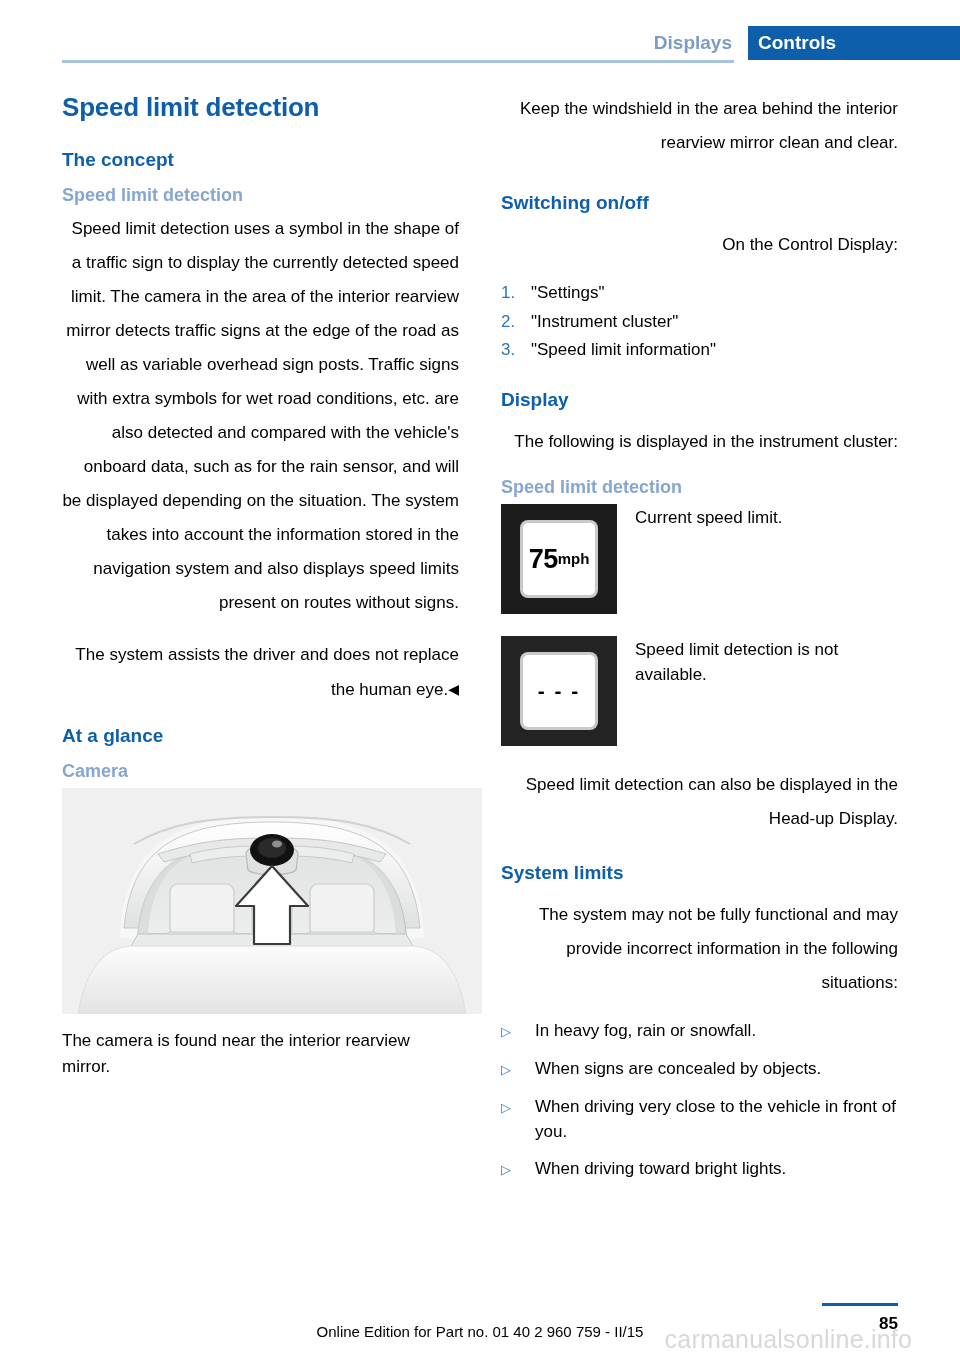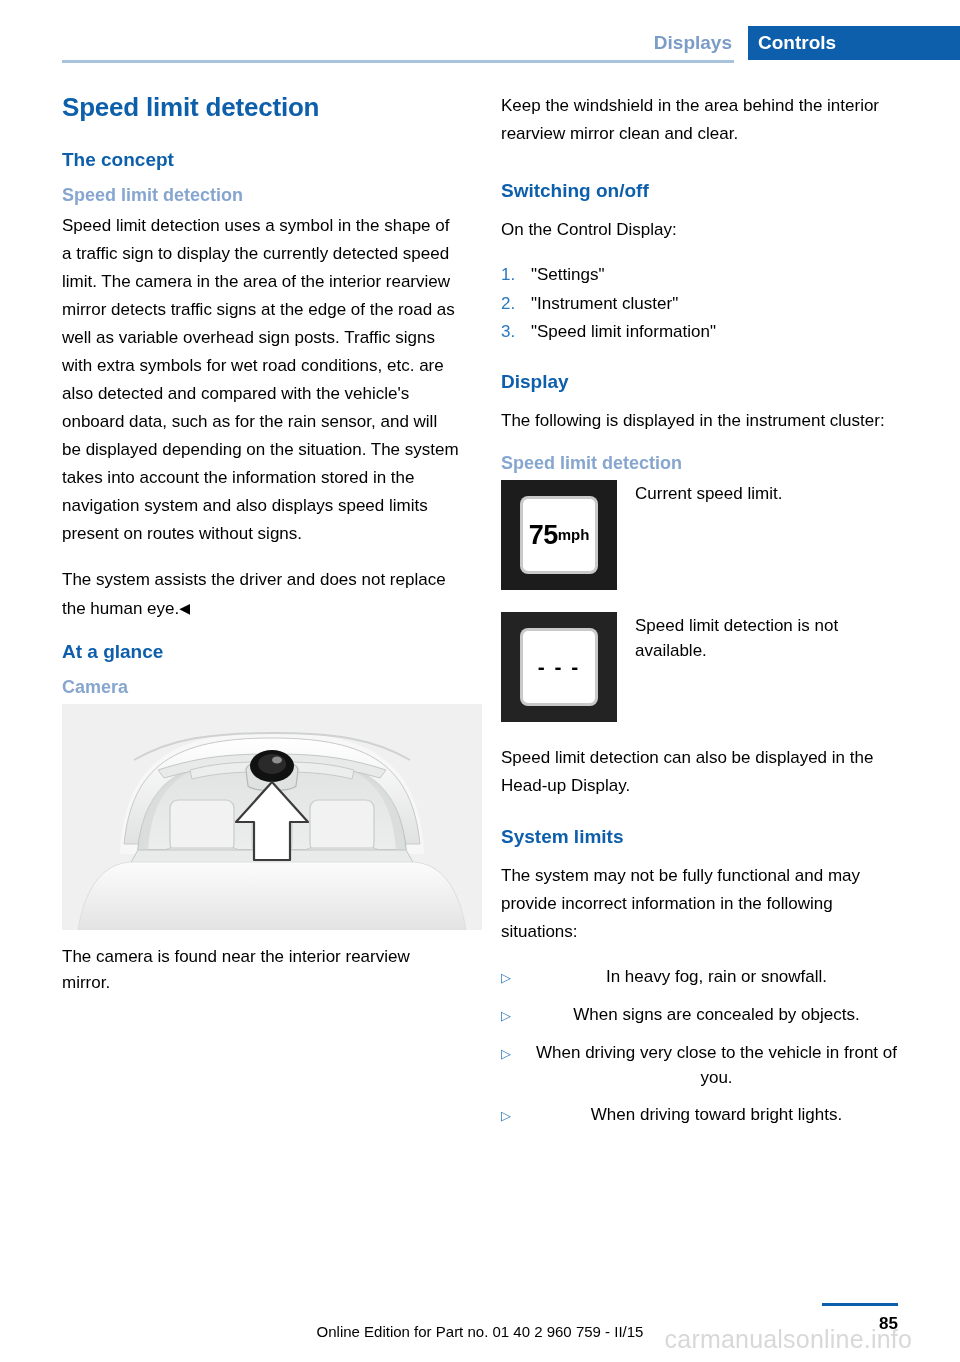--- a/index.html
+++ b/index.html
@@ -91,22 +91,23 @@
     margin: 0 0 14px 0;
   }
   h3.sub {
     color: #86a6cf;
     font-size: 18px;
     font-weight: bold;
     margin: 0 0 6px 0;
   }
   p.body {
     font-size: 17px;
-    line-height: 28px;
+    line-height: 34px;
     margin: 0 0 18px 0;
+    text-align: right;
   }
   .gap-m {
     height: 14px;
   }
   .gap-s {
     height: 8px;
   }
 
   
   .hint-block {
@@ -167,21 +168,20 @@
   }
   ul.trilist .tri {
     width: 34px;
     flex: none;
     color: #2a77bd;
     font-size: 13px;
     line-height: 27px;
   }
   ul.trilist .tri-text {
     flex: 1;
-    text-align: center;
   }
 
   
   .figure {
     width: 420px;
     height: 226px;
     background: #f0f0f0;
     position: relative;
     overflow: hidden;
     margin-bottom: 14px;

